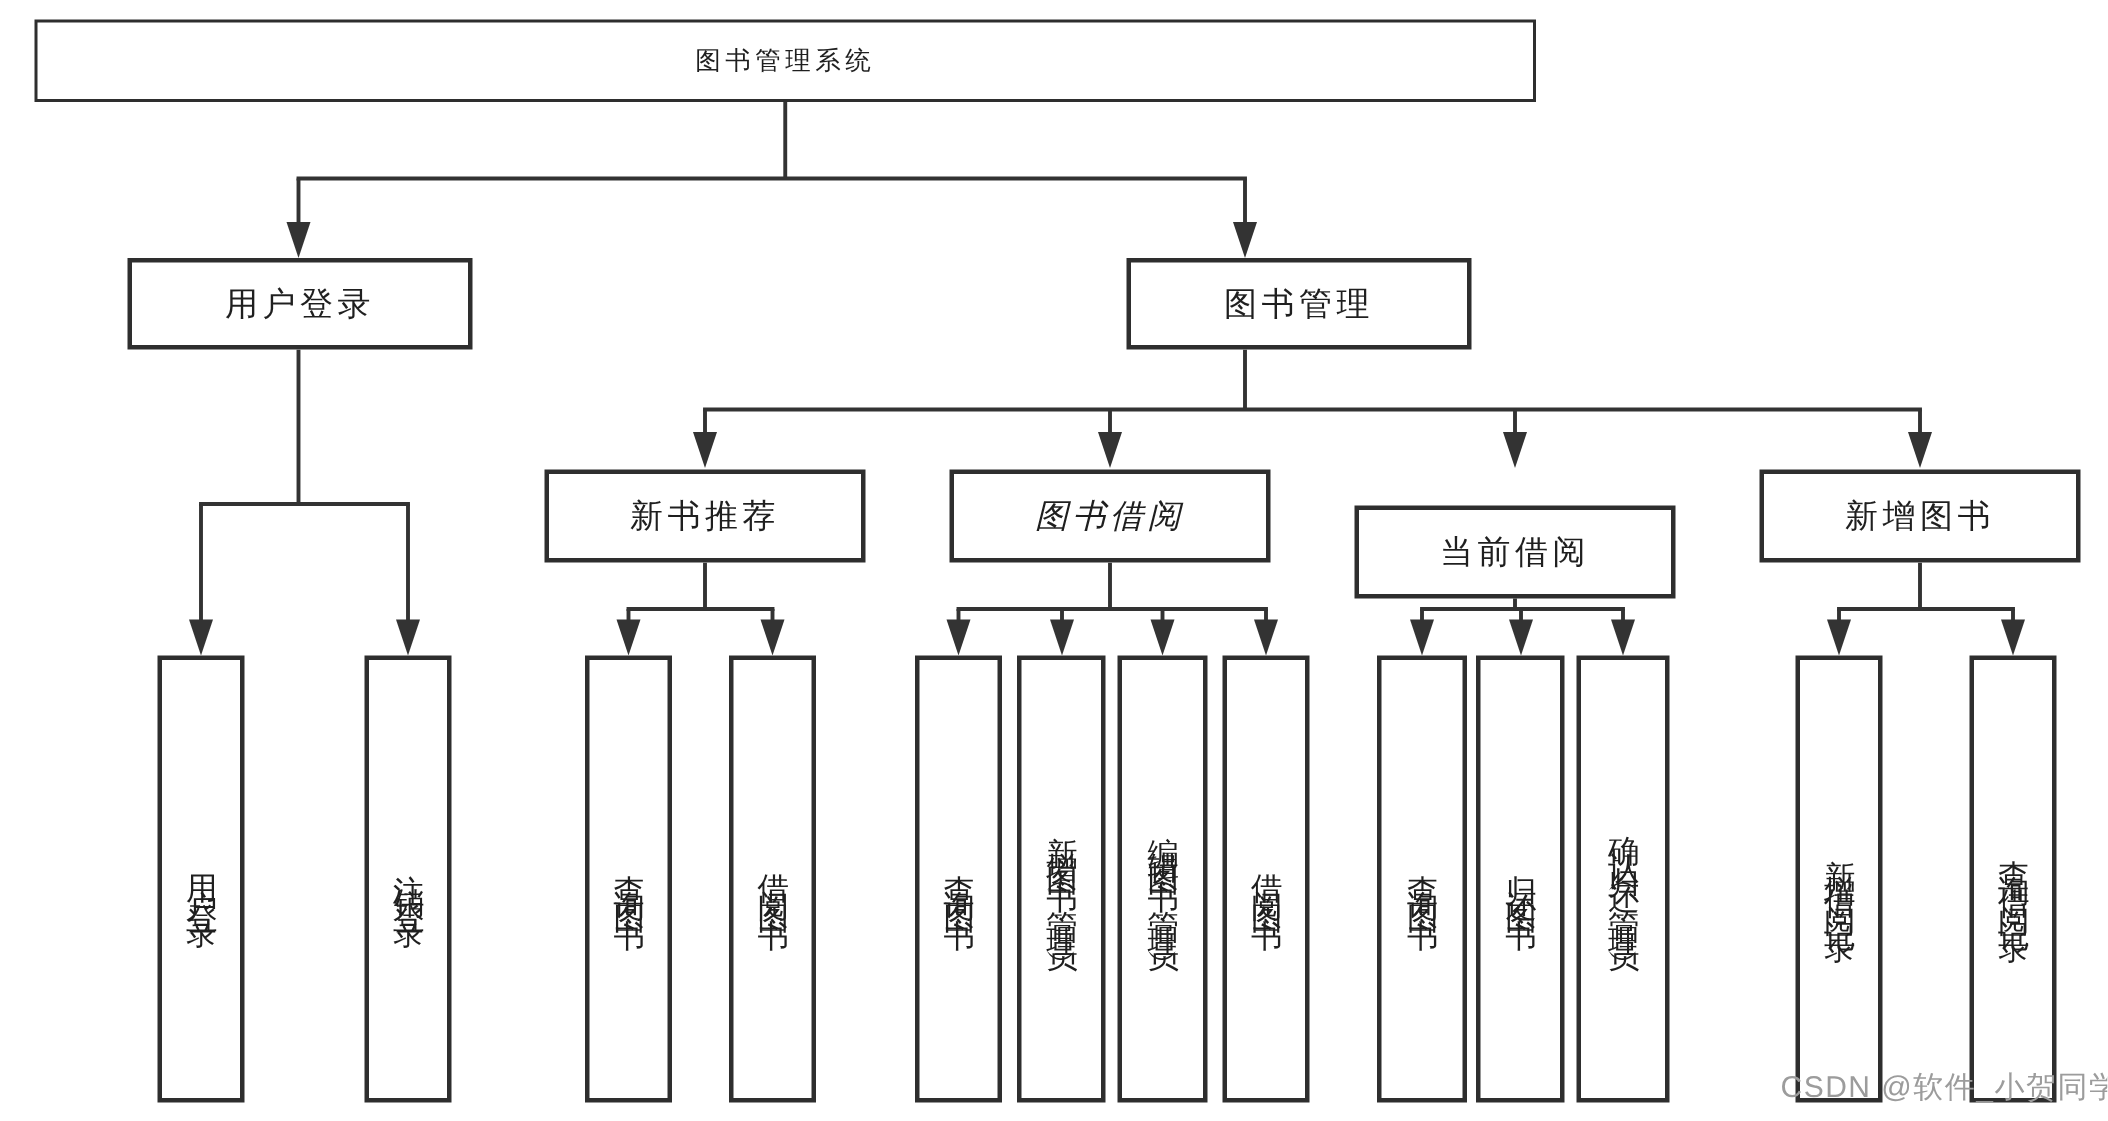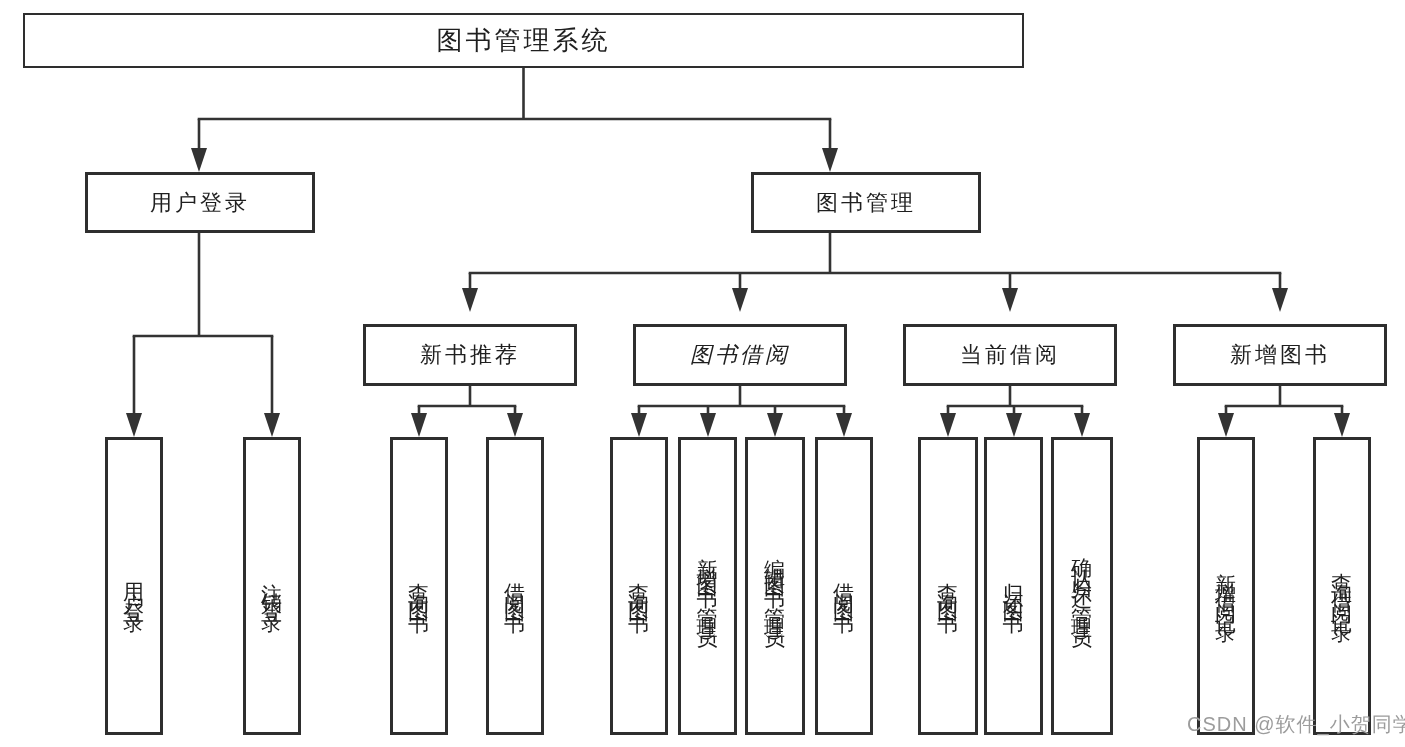--- a/index.html
+++ b/index.html
@@ -32,25 +32,25 @@
     border: 3px solid #2e2e2e;
     display: flex;
     align-items: center;
     justify-content: center;
     color: #1f1f1f;
     text-align: center;
   }
   .root-box {
     left: 23px; top: 13px; width: 1001px; height: 55px;
     border-width: 2px;
-    font-size: 26px;
+    font-size: 17px;
     letter-spacing: 3px;
   }
   .l2-box { top: 172px; width: 230px; height: 61px; font-size: 22px; letter-spacing: 3px; }
-  .l3-box { top: 324px; width: 214px; height: 62px; font-size: 22px; letter-spacing: 3px; }
+  .l3-box { top: 313px; width: 214px; height: 62px; font-size: 22px; letter-spacing: 3px; }
   .leaf {
     top: 437px; height: 298px; width: 58px;
   }
   .vtext {
     writing-mode: vertical-rl;
     text-orientation: mixed;
     font-size: 21px;
     letter-spacing: 10px;
     line-height: 1;
     color: #1f1f1f;
@@ -157,21 +157,21 @@
   <div class="box l2-box" style="left:739px;margin-left:12px;">
     <span>图书管理</span>
   </div>
 
   <div class="box l3-box" style="left:363px;">
     <span>新书推荐</span>
   </div>
   <div class="box l3-box" style="left:633px;font-style:italic;">
     <span>图书借阅</span>
   </div>
-  <div class="box l3-box" style="left:903px;">
+  <div class="box l3-box" style="left:903px;margin-top:24px;">
     <span>当前借阅</span>
   </div>
   <div class="box l3-box" style="left:1173px;">
     <span>新增图书</span>
   </div>
 
   <div class="box leaf" style="left:105px;">
     <span class="vtext">用户登录</span>
   </div>
   <div class="box leaf" style="left:243px;">

